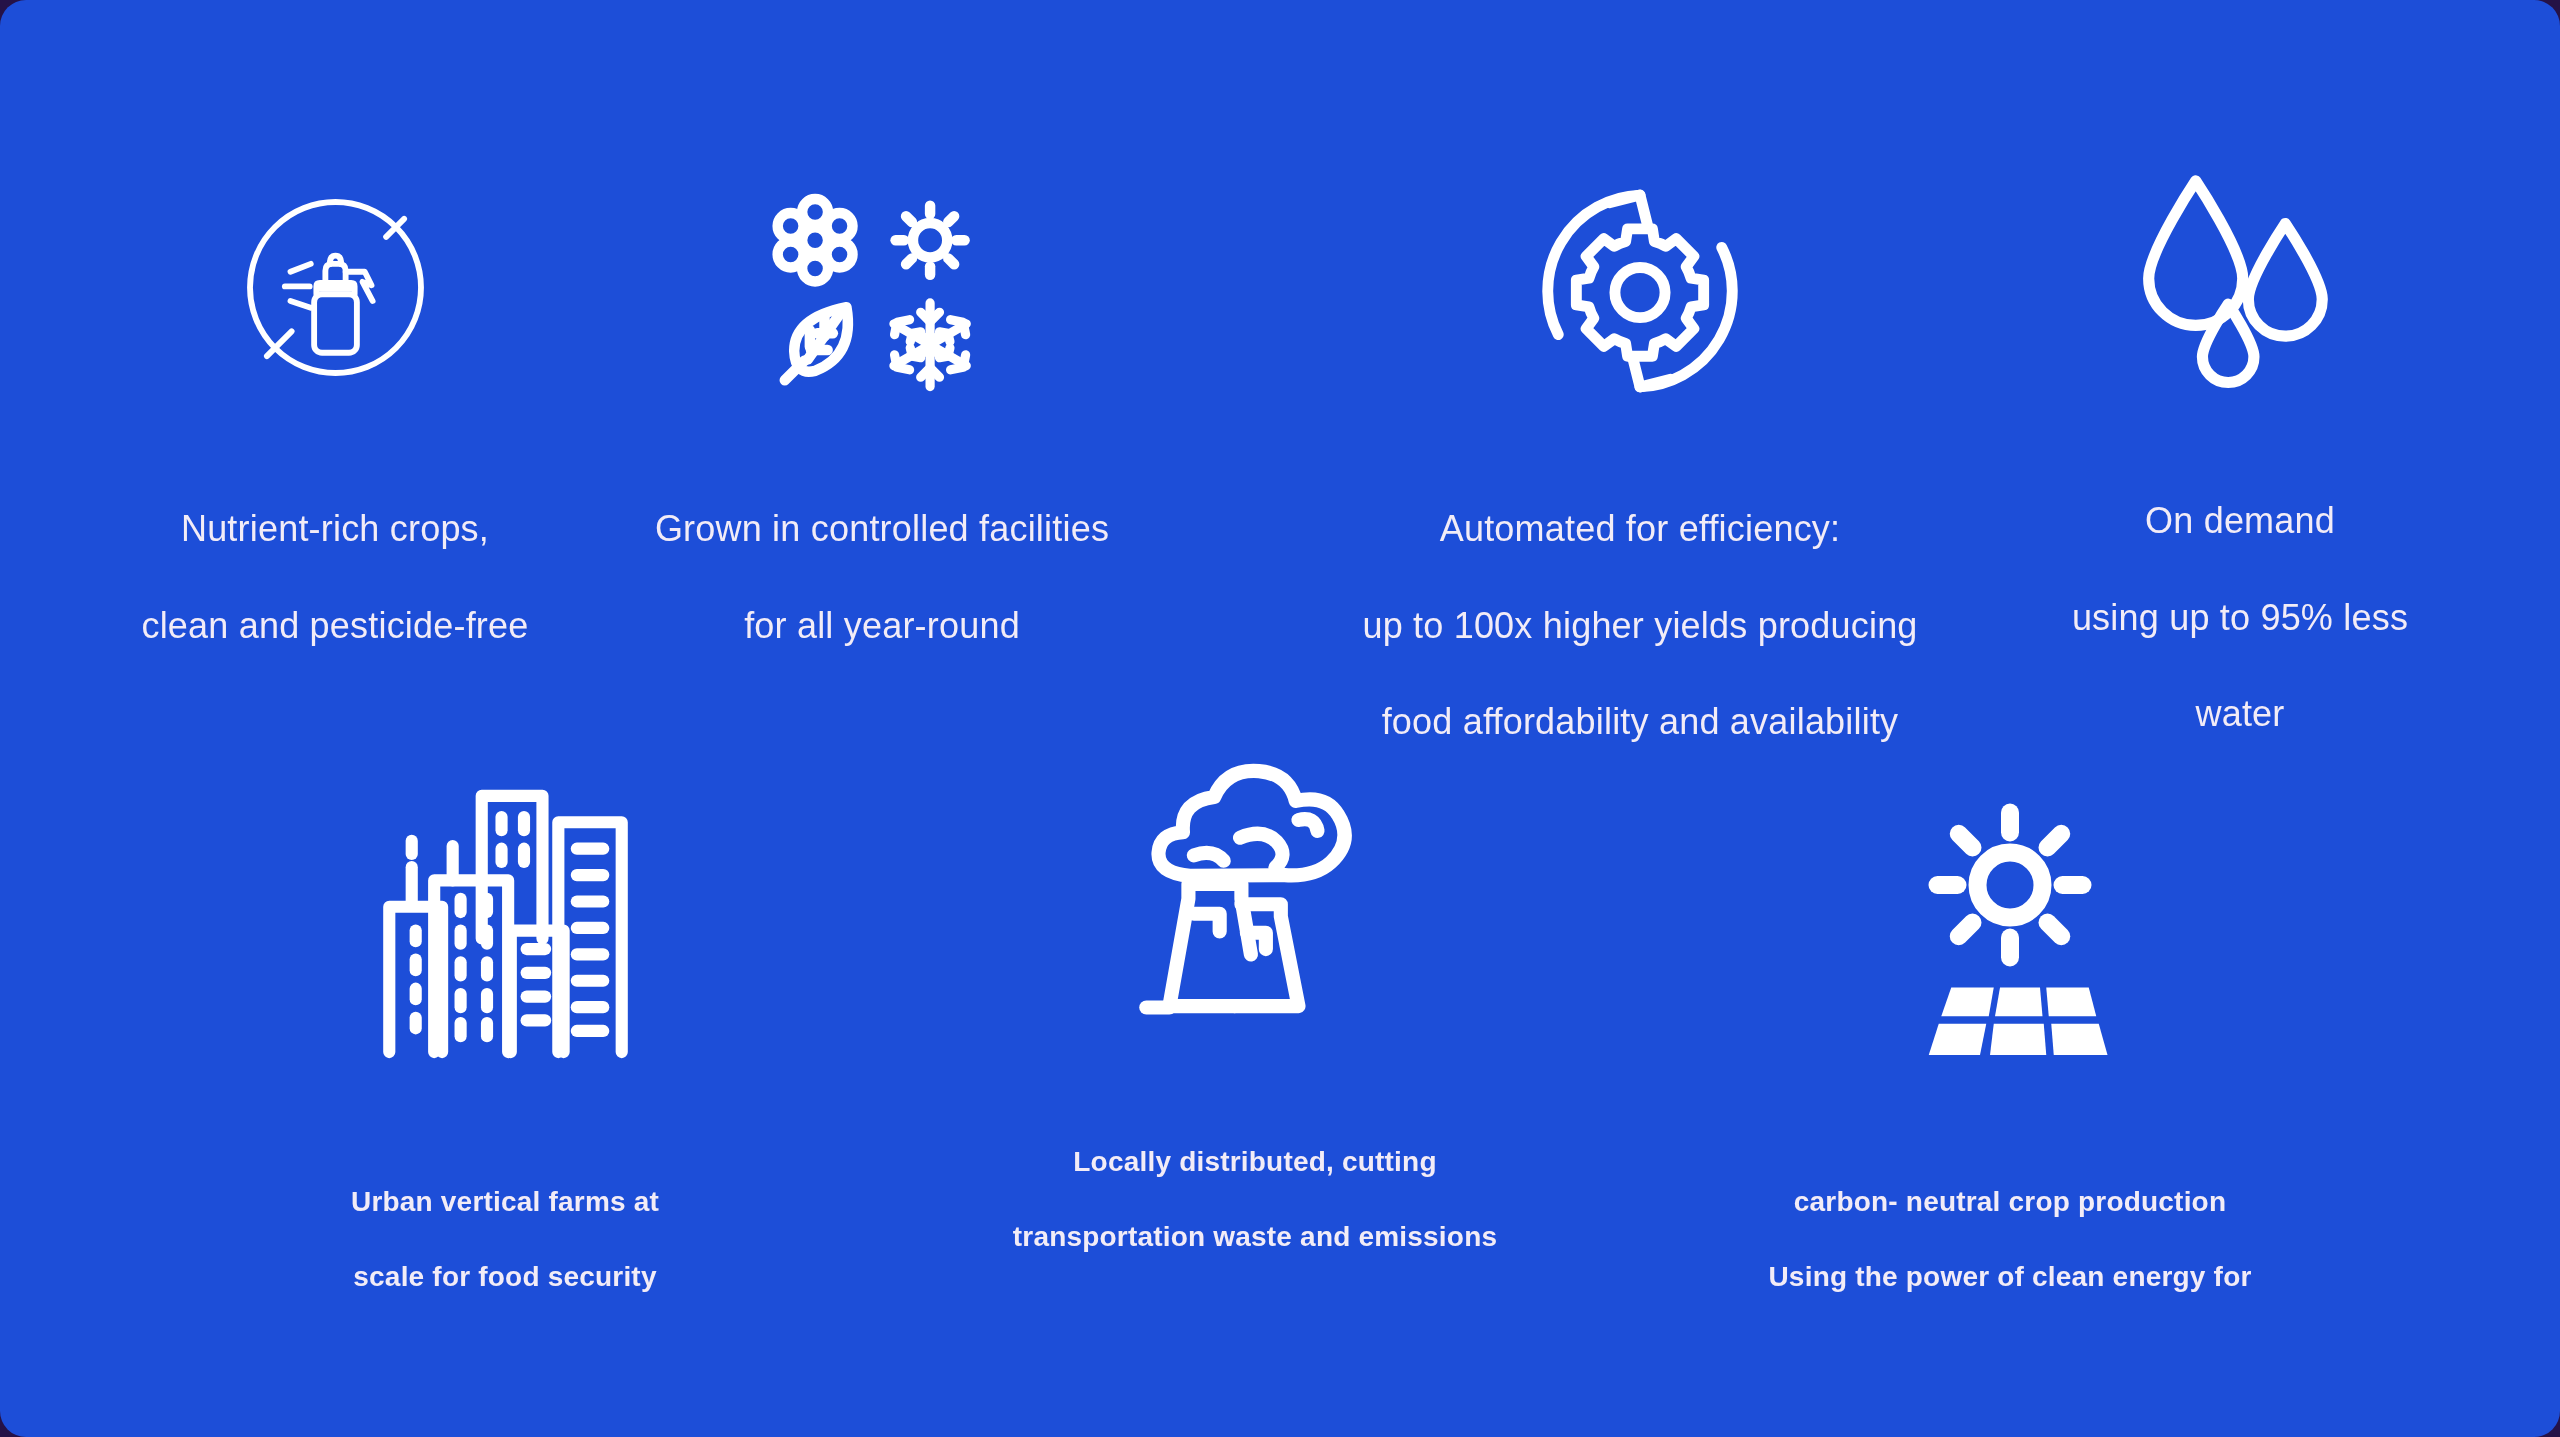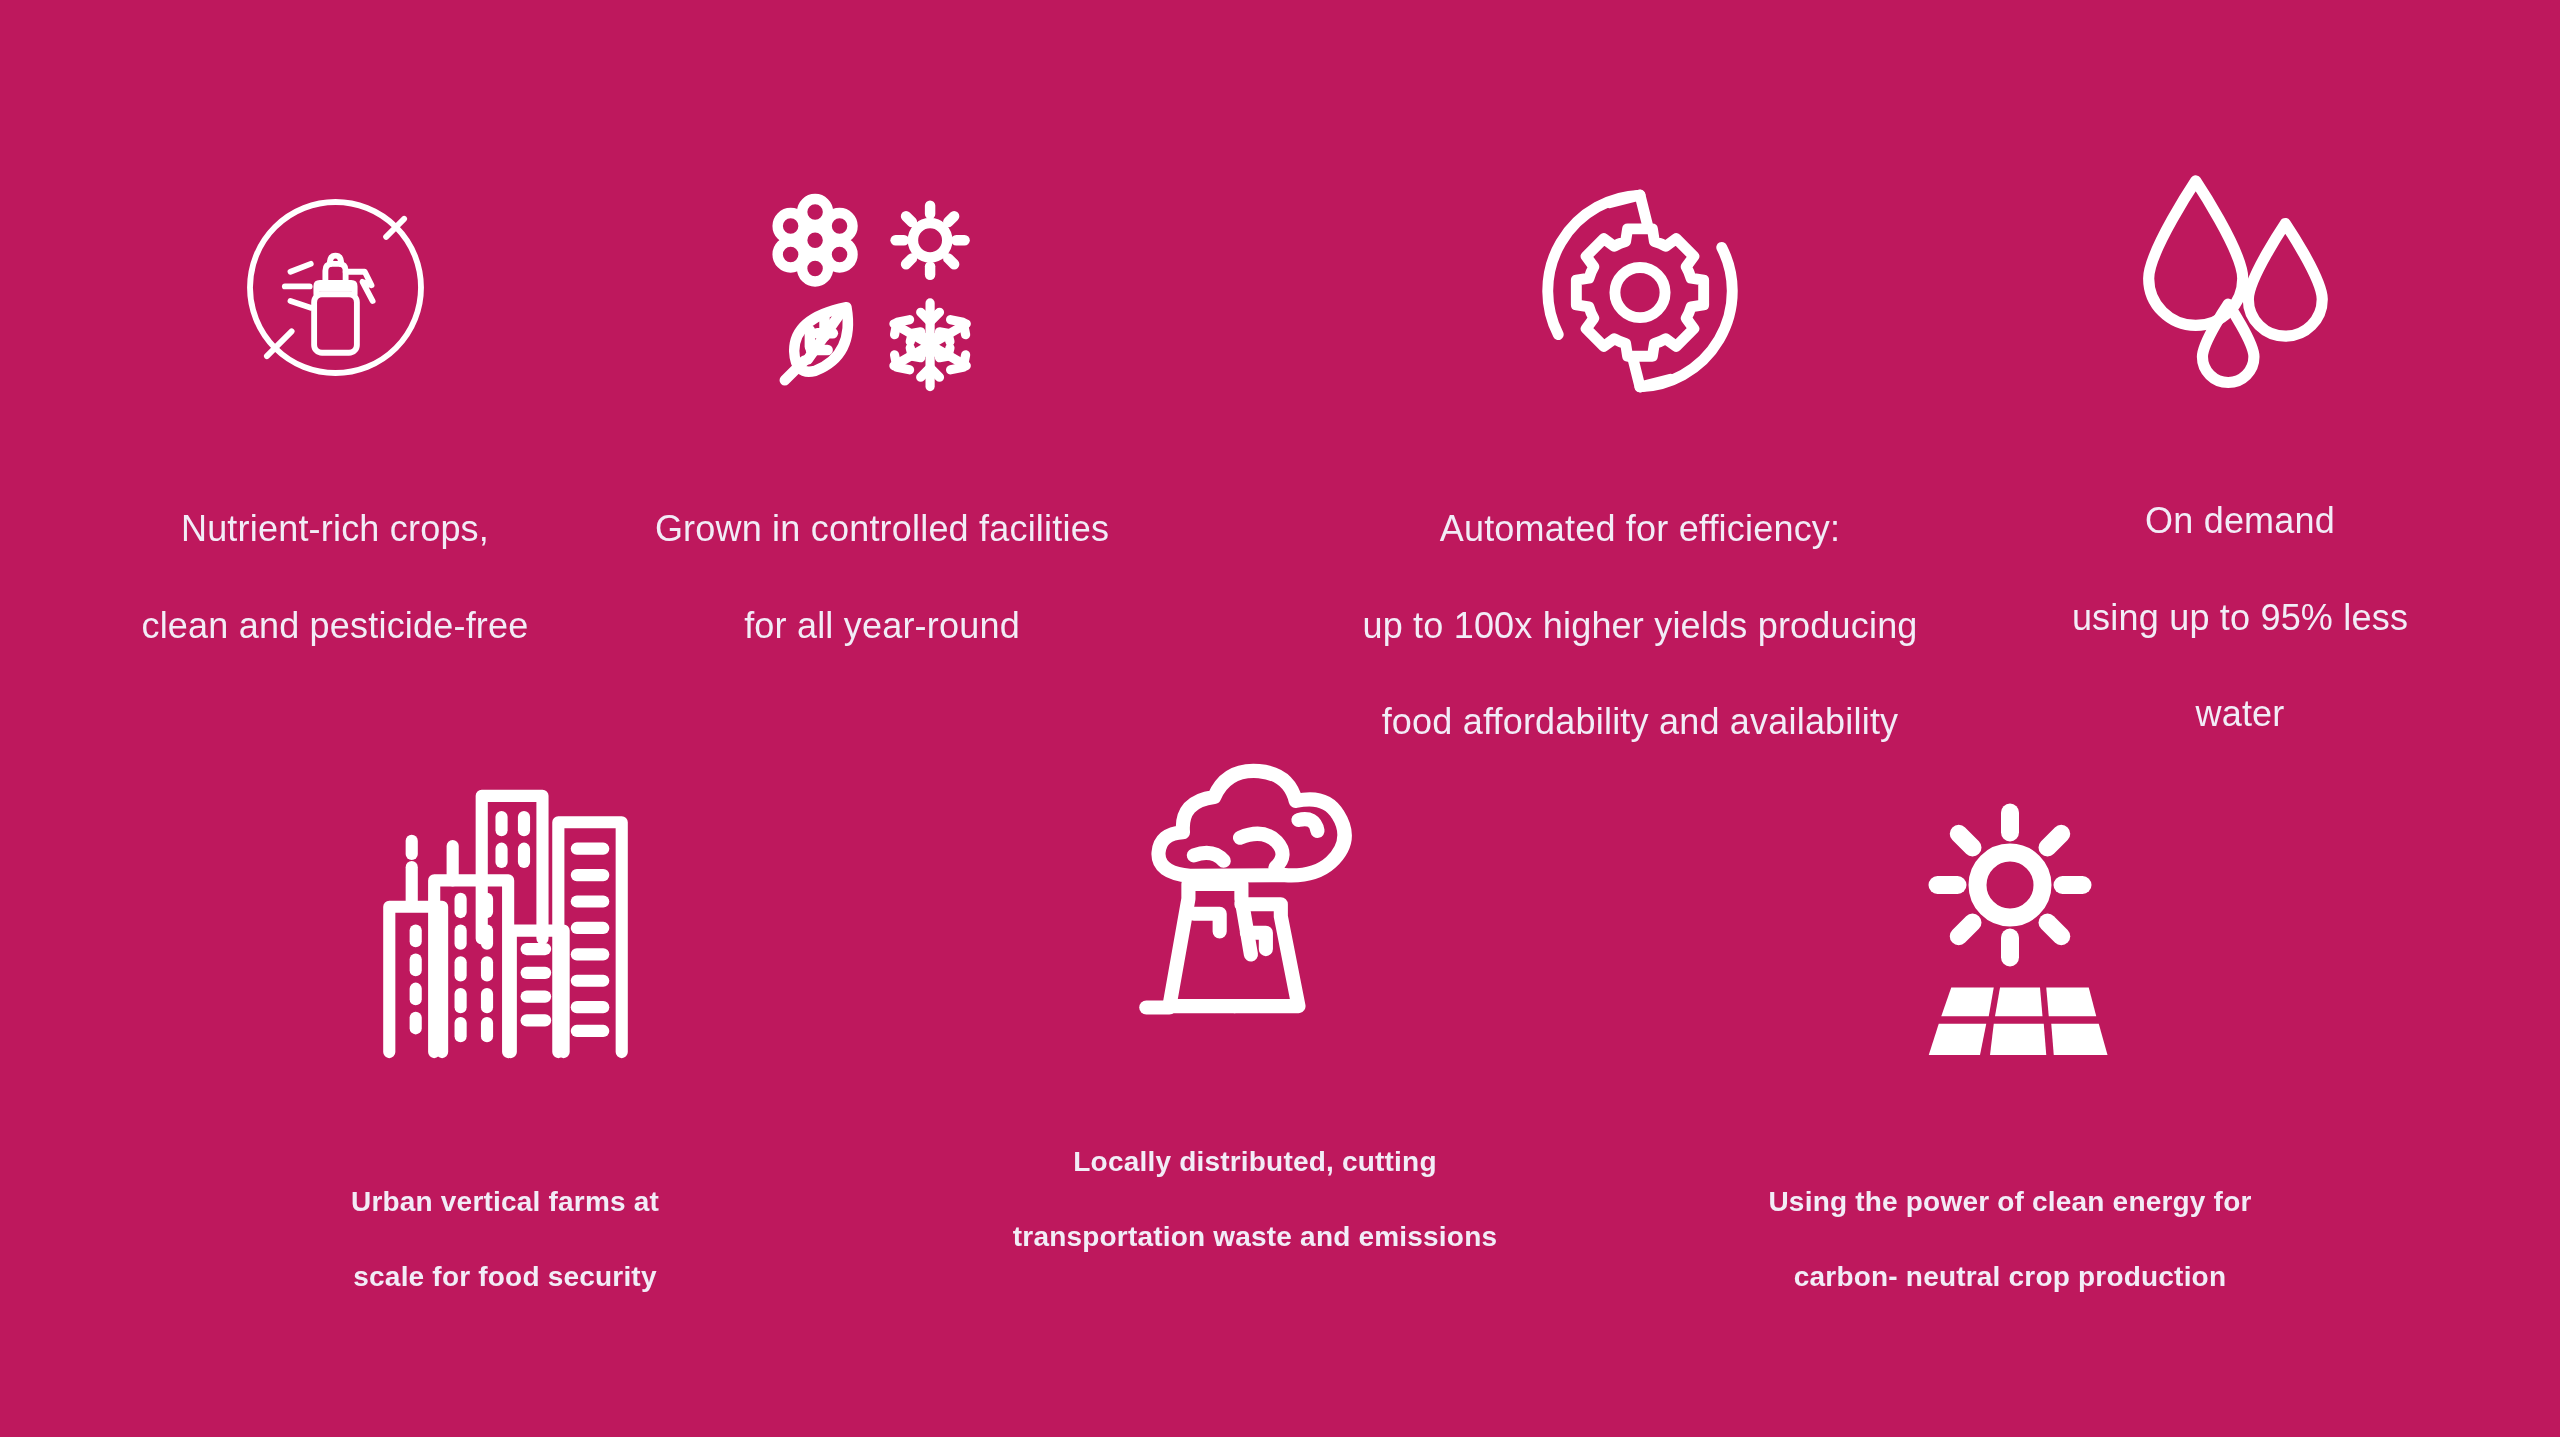--- a/index.html
+++ b/index.html
@@ -51,21 +51,21 @@
 
   .icon-box-top    { height:250px; }
   .icon-box-bottom { height:300px; }
 
   .cap-top    { margin-top:57px; font-size:36px; }
   .cap-bottom { margin-top:85px; font-size:28px;font-weight:bold; }
 </style>
 </head>
 <body style="background: rgb(37, 18, 71);">
 
-<div id="board" style="background: #be185d;">
+<div id="board" style="background: #1d4ed8; border-radius: 26px;">
 
   <div class="cell" id="cell-pesticide">
     <div class="icon-wrap icon-box-top">
       <svg width="225" height="225" viewBox="0 0 100 100" fill="none" stroke="#ffffff" stroke-width="2.6" stroke-linecap="round" stroke-linejoin="round">
 
         <circle cx="50" cy="50" r="38"></circle>
 
         <line x1="72.5" y1="27.5" x2="80.5" y2="19.5"></line>
         <line x1="19.5" y1="80.5" x2="30.5" y2="69.5"></line>
 
@@ -298,18 +298,18 @@
           <path d="M24.5 79 L41.5 79 L39.5 90.5 L20.5 90.5 Z"></path>
           <path d="M44 79 L60 79 L61 90.5 L42 90.5 Z"></path>
           <path d="M62.5 79 L79.5 79 L82.5 90.5 L63.5 90.5 Z"></path>
           <path d="M19.5 93.5 L38.5 93.5 L36 106 L15.5 106 Z"></path>
           <path d="M41.5 93.5 L61.5 93.5 L62.5 106 L40 106 Z"></path>
           <path d="M64.5 93.5 L83.5 93.5 L87 106 L65.5 106 Z"></path>
         </g>
       </svg>
     </div>
     <div class="caption cap-bottom" style="color: rgb(242, 236, 247);">
+      <span class="line">carbon- neutral crop production</span>
       <span class="line">Using the power of clean energy for</span>
-      <span class="line">carbon- neutral crop production</span>
     </div>
   </div>
 
 </div>
 
 </body></html>

